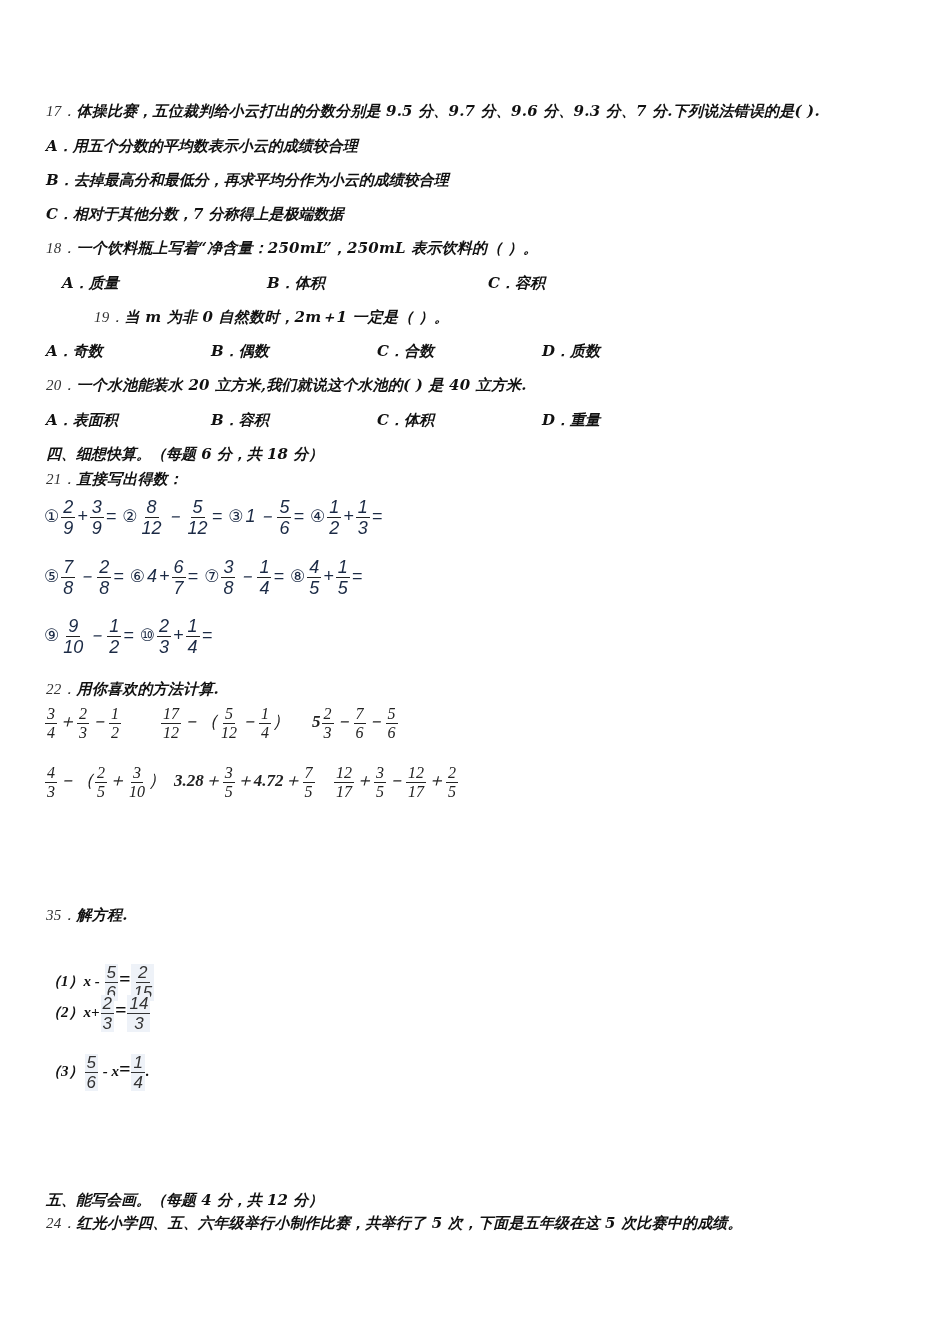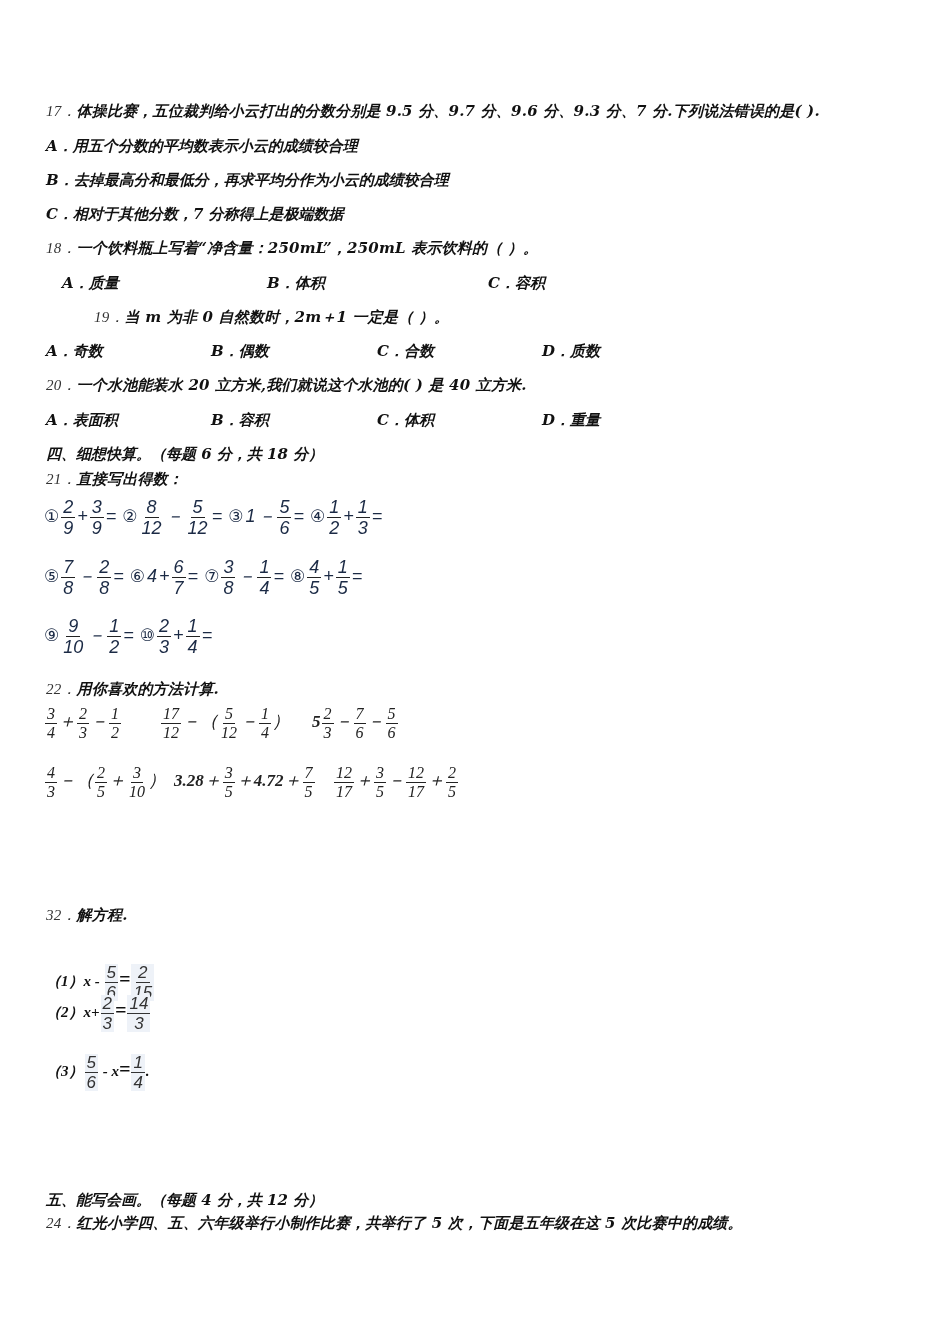--- a/index.html
+++ b/index.html
@@ -223,21 +223,21 @@
     </span><span class="op">－</span><span class="frac">
       <span class="n">12</span>
       <span class="d">17</span>
     </span><span class="op">＋</span><span class="frac">
       <span class="n">2</span>
       <span class="d">5</span>
     </span>
 </div>
 
 <div class="abs q" style="left:46px; top:906px;">
-  <span class="num">32．</span><span>解方程.</span>
+  <span class="num">35．</span><span>解方程.</span>
 </div>
 <div class="abs eq" style="left:46px; top:936px;margin-top:28px;">
   <span>（1）</span><span>x - </span><span class="frac">
       <span class="n">5</span>
       <span class="d">6</span>
     </span><span style="font-size:20px;">=</span><span class="frac">
       <span class="n">2</span>
       <span class="d">15</span>
     </span>
 </div>

